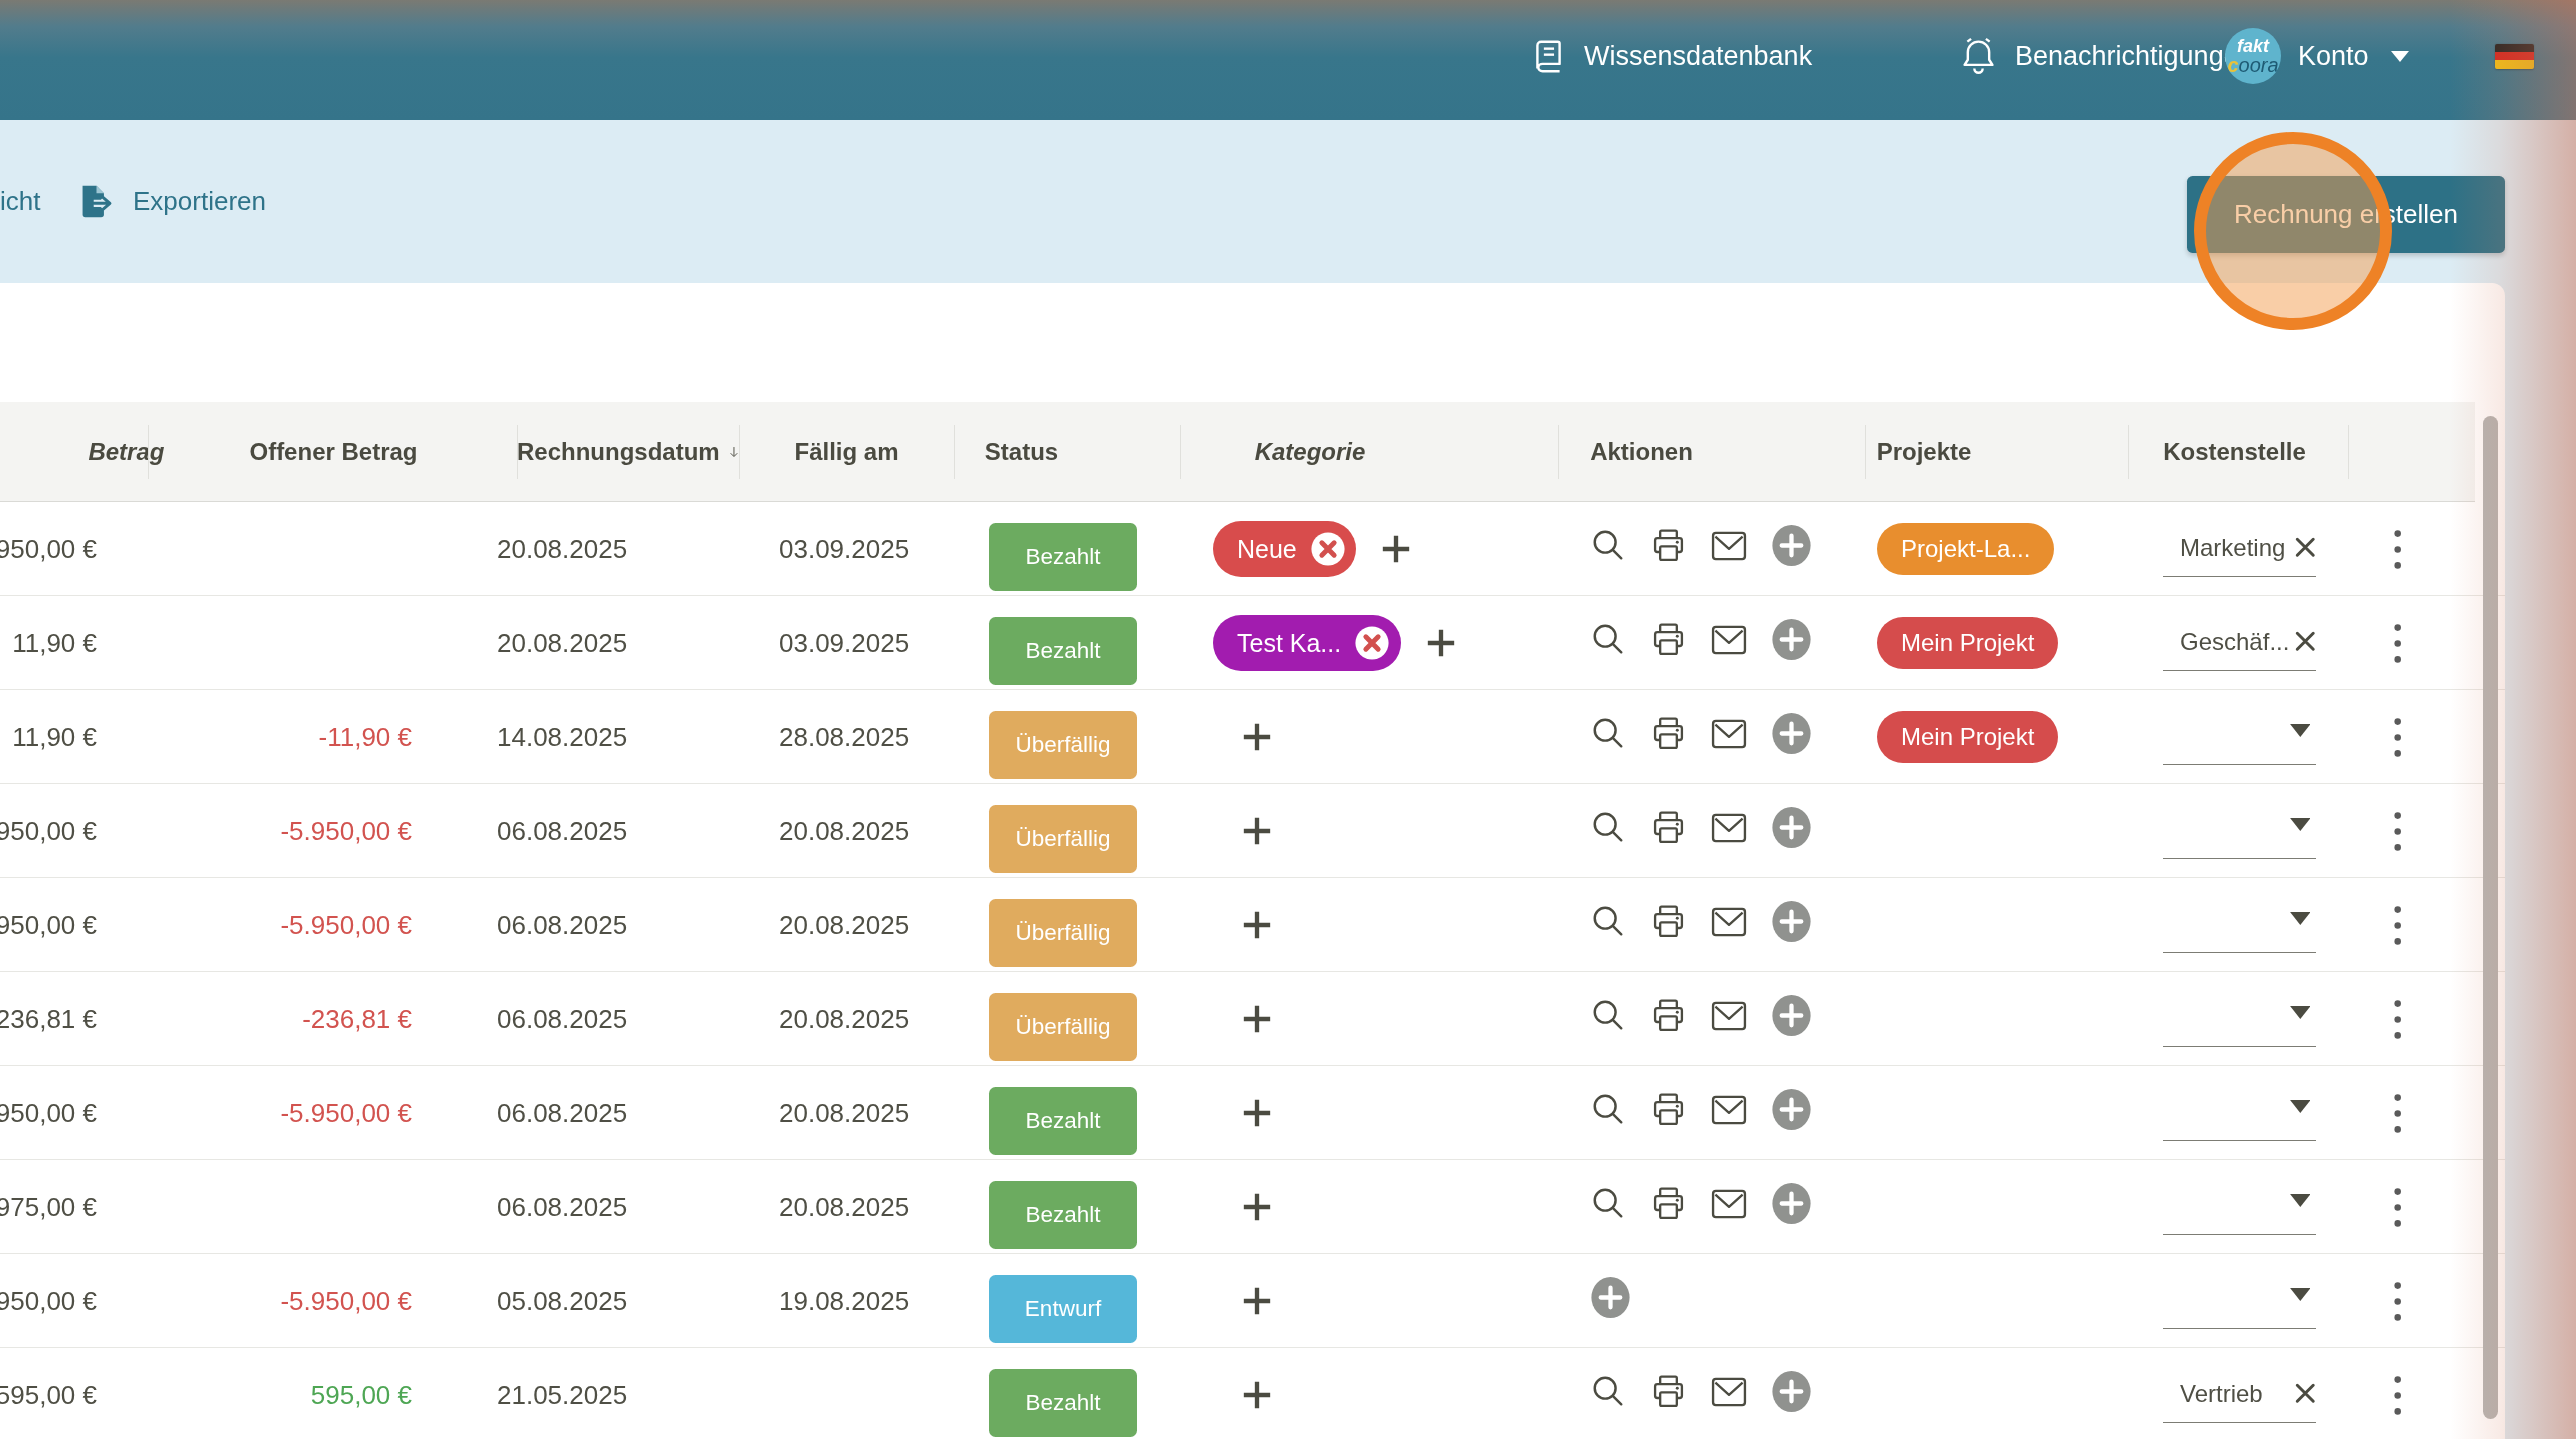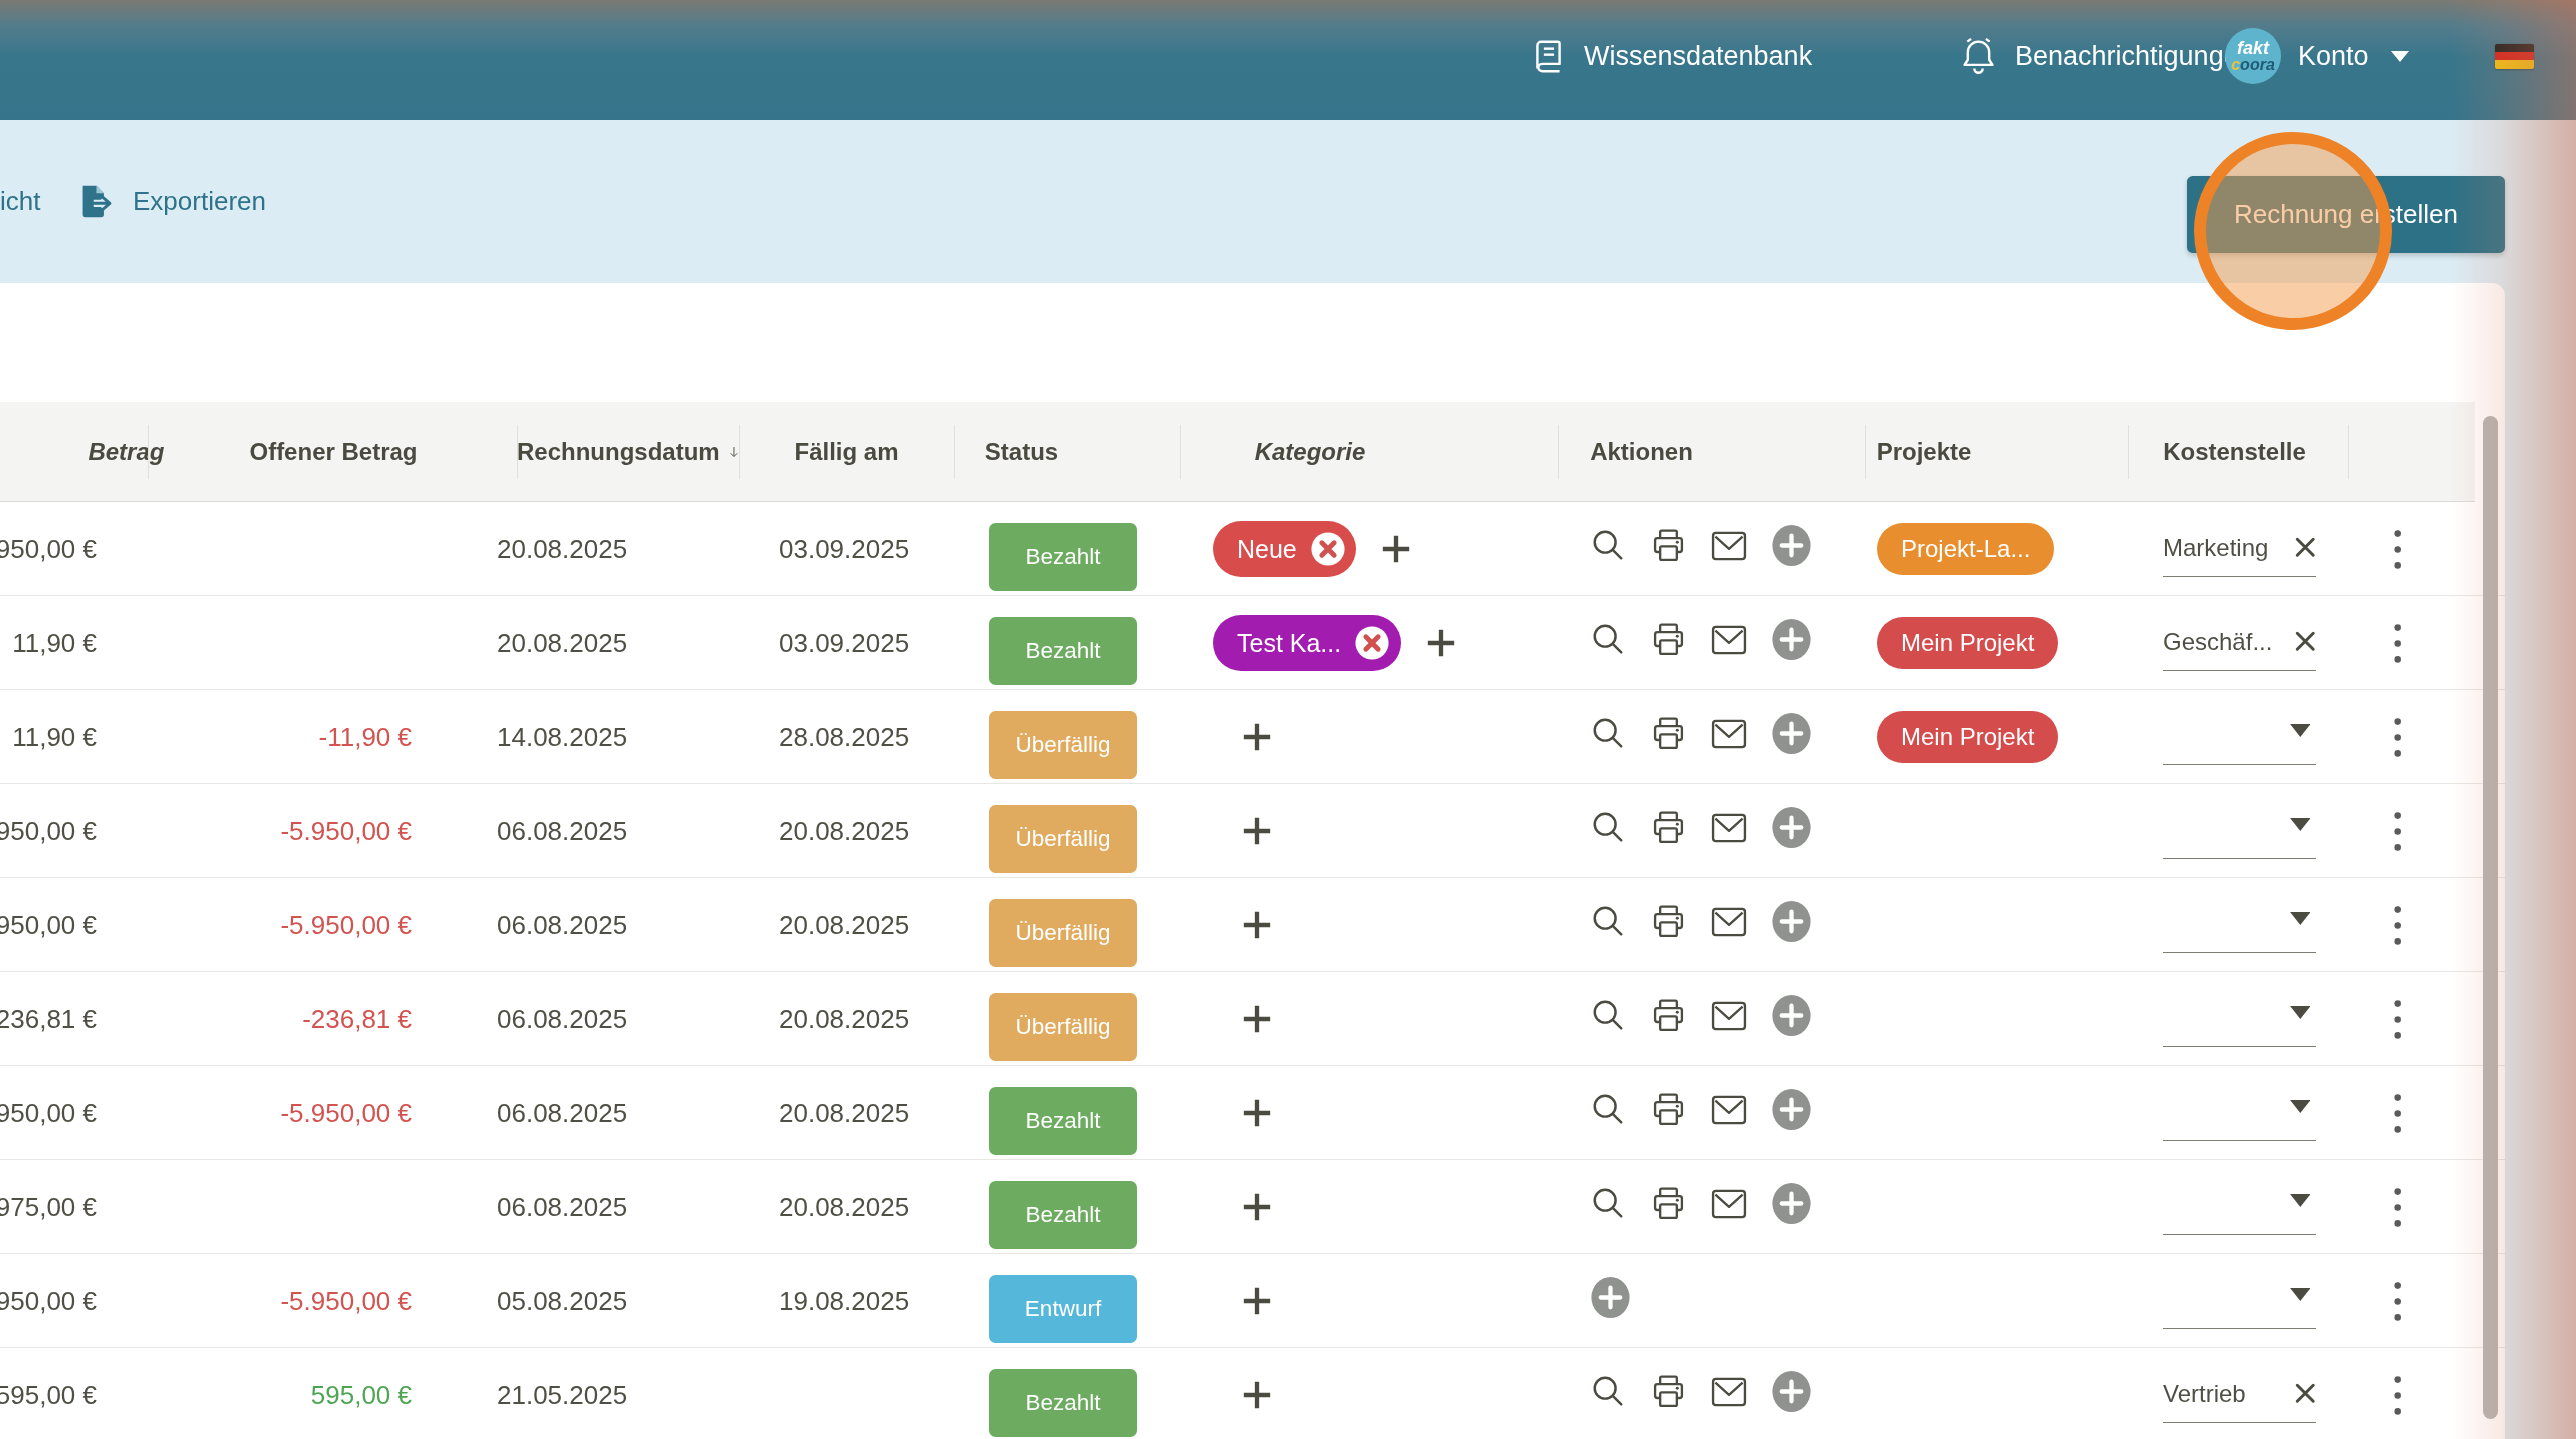--- a/index.html
+++ b/index.html
@@ -18,21 +18,21 @@
     color:#fff; z-index:20;
   }
   .tb-item { position:absolute; top:0; height:112px; display:flex; align-items:center; gap:17px;
              font-size:27px; color:#fff; cursor:pointer; }
   .avatar {
     width:56px; height:56px; border-radius:50%; background:#5fb4cd;
     display:flex; flex-direction:column; align-items:center; justify-content:center;
     line-height:1; overflow:hidden;
   }
   .avatar .l1 { font-size:18px; font-weight:bold; font-style:italic; color:#fff; }
-  .avatar .l2 { font-size:16px; font-weight:bold; font-style:italic; color:#1e5b74; }
+  .avatar .l2 { font-size:20px; font-weight:normal; font-style:italic; color:#1e5b74; }
   .avatar .l2 b { color:#e8c23a; }
   .caret-down { width:0; height:0; border-left:9.4px solid transparent; border-right:9.4px solid transparent;
                 border-top:11.2px solid #fff; margin-left:5.6px; }
   .flag { width:39px; height:25px; border-radius:1.9px; overflow:hidden; box-shadow:0 0.9px 1.9px rgba(0,0,0,.3); }
   .flag div { height:8.4px; }
   .flag .f1 { background:#21201e; } .flag .f2 { background:#d2251c; } .flag .f3 { background:#efbf13; }
 
   
   .toolbar { position:absolute; left:0; top:120px; width:100%; height:163px; background:#dcecf4; }
   .tool-item { position:absolute; top:0; height:163px; display:flex; align-items:center; gap:17px;
@@ -79,21 +79,21 @@
               display:flex; align-items:center; gap:13px; padding:0 10.3px 0 24px; cursor:pointer; }
   .cat-plus { display:flex; align-items:center; cursor:pointer; }
   .cat-plus.solo { margin-left:28px; }
   .c-act    { left:1590px; gap:24px; }
   .act-ic   { cursor:pointer; }
   .c-proj   { position:absolute; left:1877px; top:20.6px; height:52px; border-radius:26px;
               color:#fff; font-size:24px; display:flex; align-items:center; padding:12px 24px; cursor:pointer; }
   .c-cost   { position:absolute; left:2163px; top:17px; width:153px; height:58px;
               border-bottom:1.9px solid #7c7c74; display:flex; align-items:center;
               font-size:24px; color:#4f4f45; cursor:pointer; }
-  .c-cost .cost-val { flex:1; white-space:nowrap; overflow:hidden; }
+  .c-cost .cost-val { flex:1; white-space:nowrap; overflow:hidden;margin-left:17px; }
   .c-cost svg { flex:none; }
   .c-cost.empty { justify-content:flex-end; }
   .c-dots   { left:2380px; width:36px; justify-content:center; cursor:pointer; }
 
   
   .scroll-track { position:absolute; left:2481px; top:408px; width:18.7px; height:1031px; z-index:9; }
   .scroll-thumb { position:absolute; left:1.9px; top:8.4px; width:15px; height:1003px;
                   background:#b5b5b3; border-radius:7.5px; }
 
   

